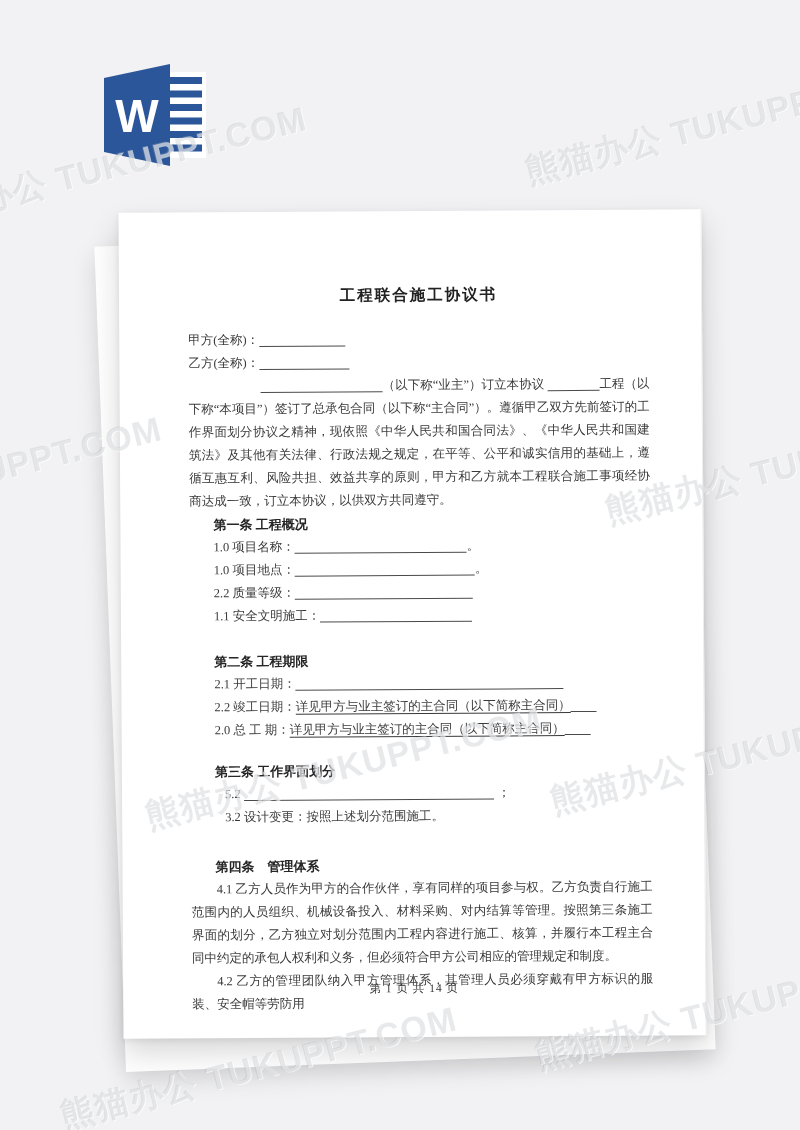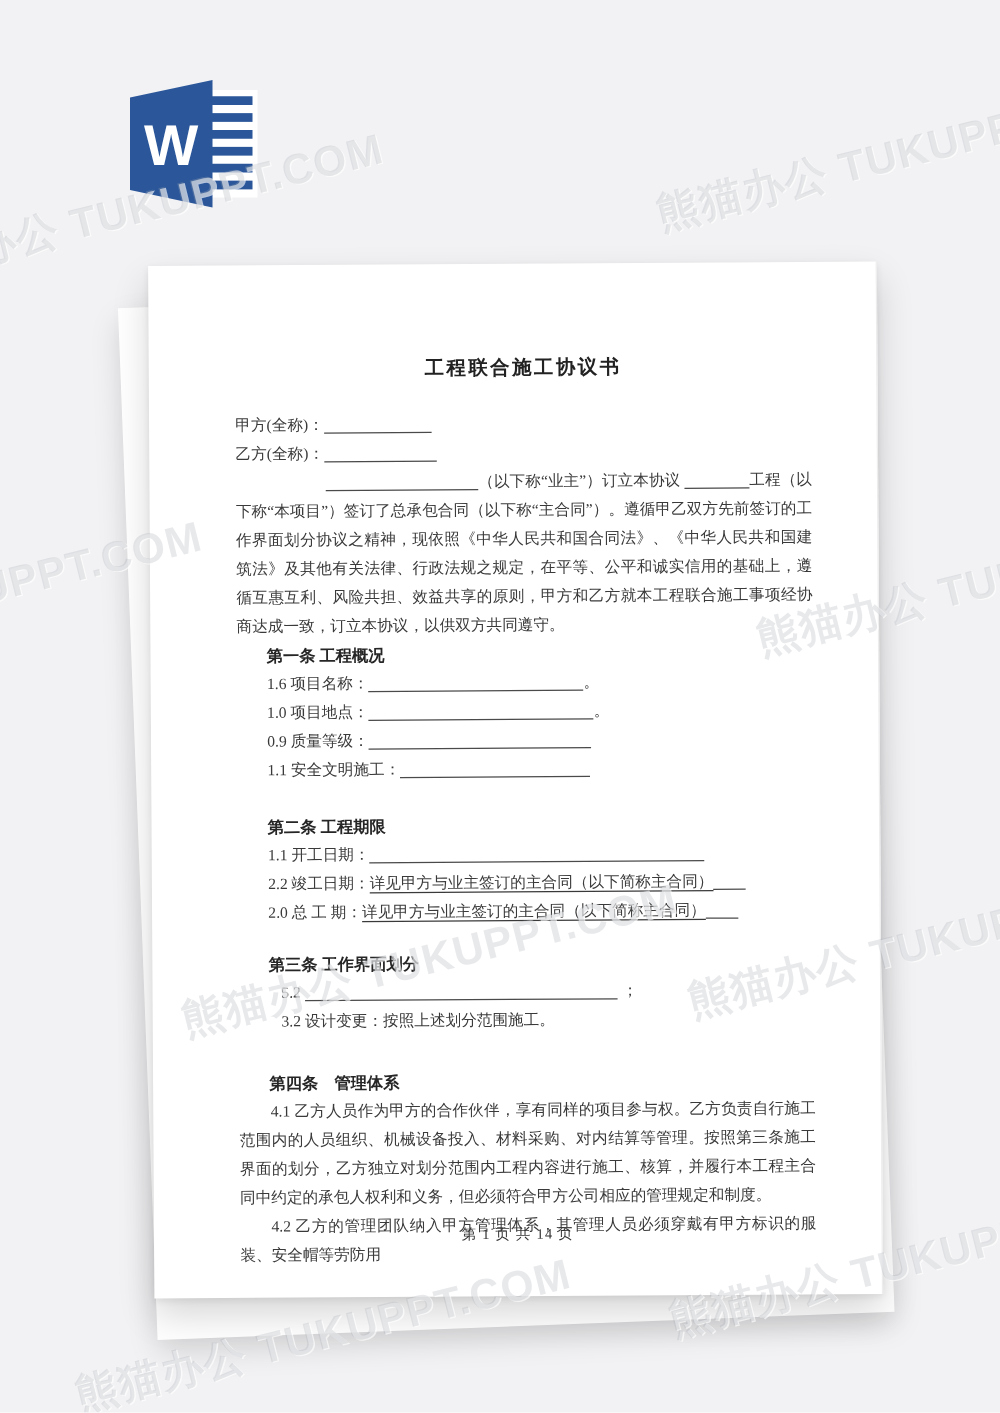--- a/index.html
+++ b/index.html
@@ -82,29 +82,29 @@
         </div>
         <div class="party-line">
           <span>乙方(全称)：</span><span class="blank" style="width:90px"></span>
         </div>
       </div>
 
       <p class="intro"><span class="blank" style="width:122px;margin-left:72px"></span><span>（以下称“业主”）订立本协议</span> <span class="blank" style="width:52px"></span><span>工程（以下称“本项目”）签订了总承包合同（以下称“主合同”）。遵循甲乙双方先前签订的工作界面划分协议之精神，现依照《中华人民共和国合同法》、《中华人民共和国建筑法》及其他有关法律、行政法规之规定，在平等、公平和诚实信用的基础上，遵循互惠互利、风险共担、效益共享的原则，甲方和乙方就本工程联合施工事项经协商达成一致，订立本协议，以供双方共同遵守。</span></p>
 
       <div class="sec sec1">
         <h2 class="sec-heading">第一条 工程概况</h2>
-        <div class="item"><span>1.6 项目名称：</span><span class="blank" style="width:172px"></span><span>。</span></div>
+        <div class="item"><span>1.0 项目名称：</span><span class="blank" style="width:172px"></span><span>。</span></div>
         <div class="item"><span>1.0 项目地点：</span><span class="blank" style="width:180px"></span><span>。</span></div>
-        <div class="item"><span>0.9 质量等级：</span><span class="blank" style="width:178px"></span></div>
+        <div class="item"><span>2.2 质量等级：</span><span class="blank" style="width:178px"></span></div>
         <div class="item"><span>1.1 安全文明施工：</span><span class="blank" style="width:152px"></span></div>
       </div>
 
       <div class="sec sec2">
         <h2 class="sec-heading">第二条 工程期限</h2>
-        <div class="item"><span>1.1 开工日期：</span><span class="blank" style="width:268px"></span></div>
+        <div class="item"><span>2.1 开工日期：</span><span class="blank" style="width:268px"></span></div>
         <div class="item"><span>2.2 竣工日期：</span><span class="ul">详见甲方与业主签订的主合同（以下简称主合同）</span><span class="blank" style="width:26px"></span></div>
         <div class="item"><span>2.0 总 工 期：</span><span class="ul">详见甲方与业主签订的主合同（以下简称主合同）</span><span class="blank" style="width:26px"></span></div>
       </div>
 
       <div class="sec sec3">
         <h2 class="sec-heading">第三条 工作界面划分</h2>
         <div class="item"><span>5.2</span> <span class="blank" style="width:250px"></span><span class="suffix">；</span></div>
         <div class="item"><span>3.2 设计变更：按照上述划分范围施工。</span></div>
       </div>
 

